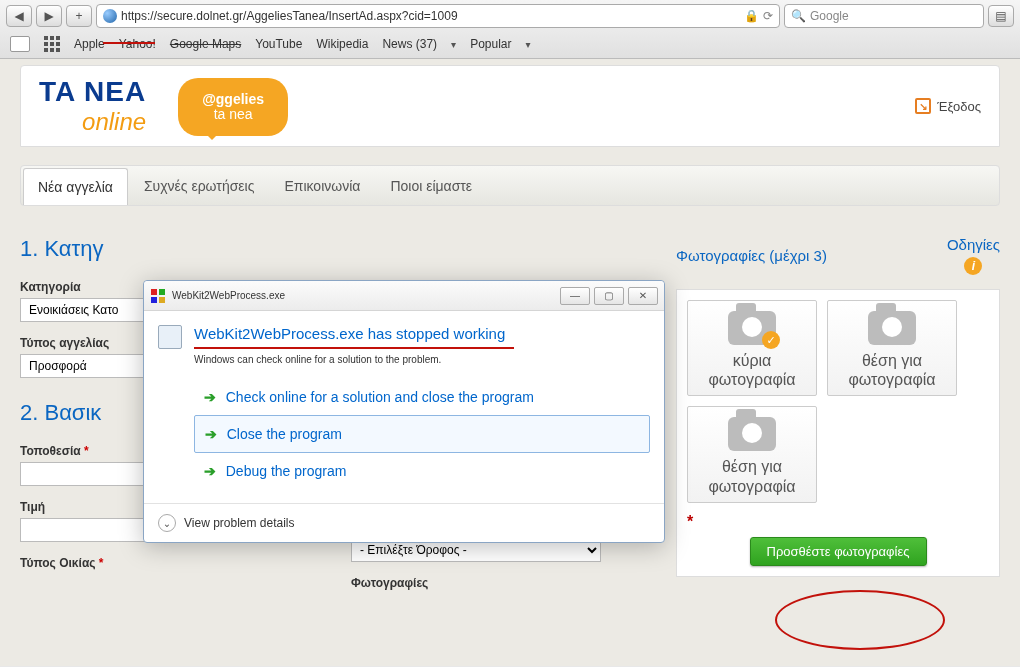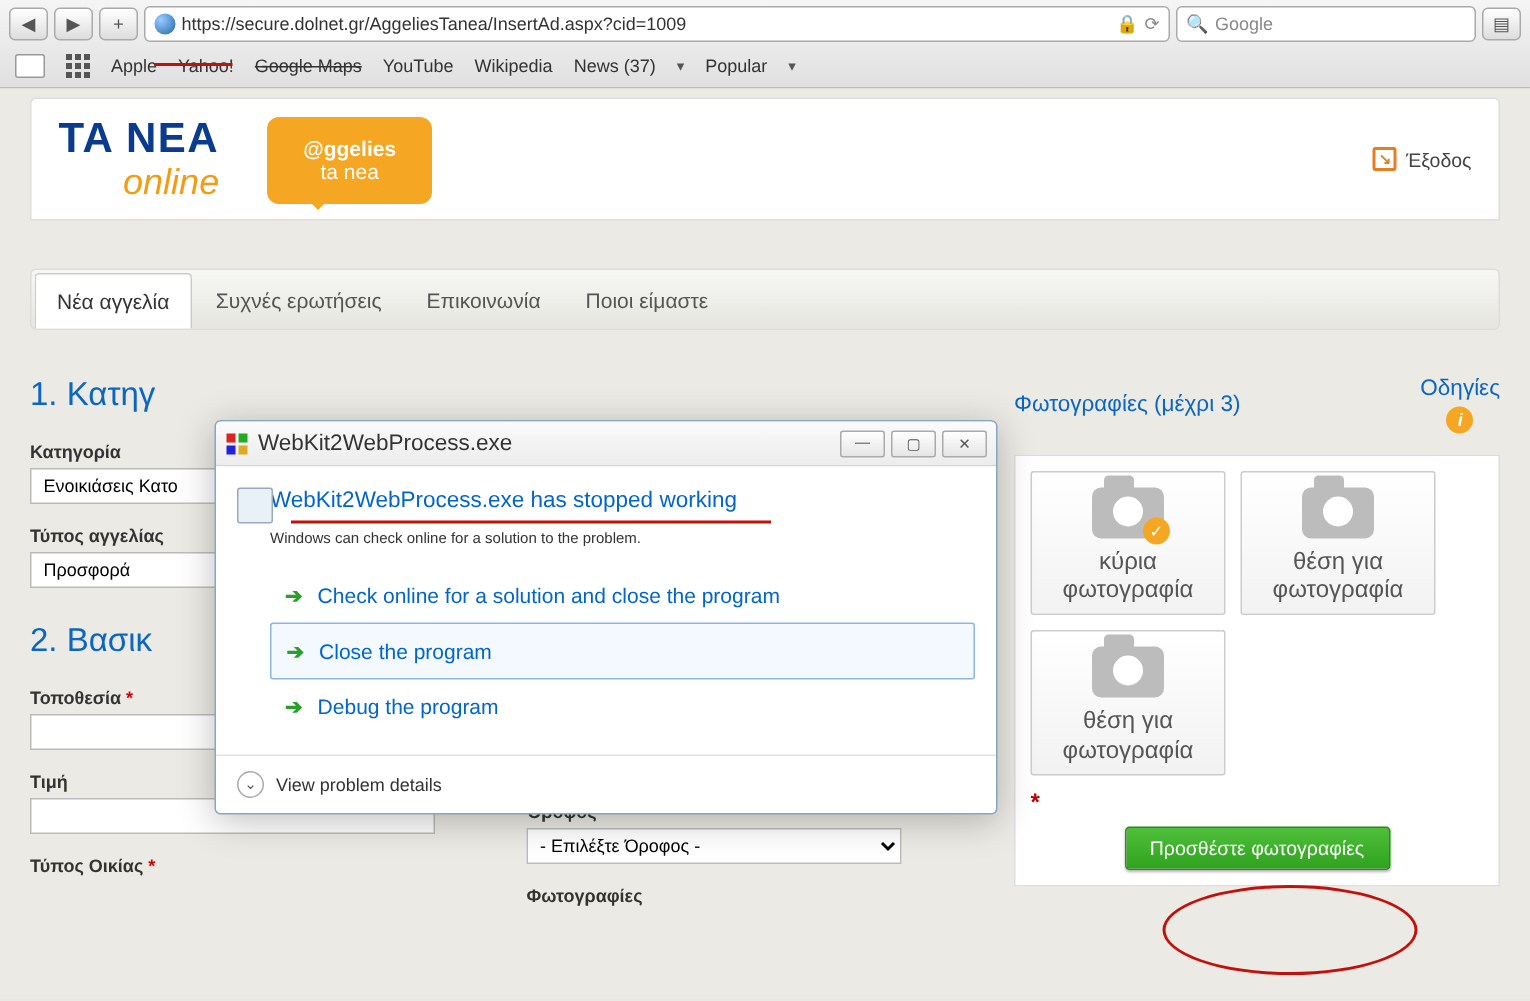--- a/index.html
+++ b/index.html
@@ -20,27 +20,27 @@
 .grid9 { width:16px; height:16px; display:grid; grid-template-columns:repeat(3,1fr); gap:2px; }
 .grid9 span { background:#555; }
 
 
 .page { background:#eceae4; height:calc(667px - 60px); overflow:hidden; padding-top:6px; }
 .container { width:980px; margin:0 auto; }
 .header { background:#fff; border:1px solid #ddd; border-radius:4px 4px 0 0; padding:10px 18px; display:flex; align-items:center; justify-content:space-between; }
 .logo { display:flex; align-items:flex-end; gap:22px; }
 .logo .tanea { color:#0a3b8f; font-weight:900; font-size:28px; letter-spacing:1px; }
 .logo .online { color:#f39c12; font-size:24px; font-style:italic; font-weight:500; margin-left:12px; }
-.speech { width:110px; height:58px; background:#f5a623; border-radius:8px; position:relative; display:flex; flex-direction:column; align-items:center; justify-content:center; color:#fff; font-size:14px; line-height:1.05; margin-left:10px; }
+.speech { width:110px; height:58px; background:#f5a623; border-radius:20px; position:relative; display:flex; flex-direction:column; align-items:center; justify-content:center; color:#fff; font-size:14px; line-height:1.05; margin-left:10px; }
 .speech::after { content:""; position:absolute; bottom:-12px; left:26px; width:0; height:0; border:8px solid transparent; border-top-color:#f5a623; }
 .speech .at { font-weight:700; }
 .exit { display:flex; align-items:center; gap:6px; font-size:13px; color:#444; }
 .exit .xic { width:16px; height:16px; border:2px solid #e67e22; border-radius:2px; display:flex; align-items:center; justify-content:center; color:#e67e22; font-weight:bold; font-size:10px; }
 
-.tabs { display:flex; gap:2px; margin-top:32px; background:linear-gradient(#f7f7f4,#e6e6e0); border:1px solid #ddd; border-radius:4px; padding:2px 2px 0; }
+.tabs { display:flex; gap:2px; margin-top:18px; background:linear-gradient(#f7f7f4,#e6e6e0); border:1px solid #ddd; border-radius:4px; padding:2px 2px 0; }
 .tab { padding:10px 14px; font-size:14px; color:#555; cursor:pointer; border-radius:3px 3px 0 0; }
 .tab.active { background:#fff; color:#333; border:1px solid #ccc; border-bottom:none; }
 
 .content { display:flex; gap:24px; margin-top:30px; }
 .leftcol { flex:1; }
 .rightcol { width:324px; }
 
 h2.sec { color:#0a66c2; font-size:22px; font-weight:400; margin-bottom:18px; }
 .fieldrow { margin-bottom:14px; }
 .fieldrow label { display:block; font-size:12px; font-weight:700; color:#333; margin-bottom:4px; }
@@ -62,24 +62,24 @@
 .cam .chk { position:absolute; right:-4px; bottom:-4px; width:18px; height:18px; background:#f5a623; border-radius:50%; color:#fff; font-size:11px; display:flex; align-items:center; justify-content:center; }
 .pslot .cap { font-size:16px; color:#555; line-height:1.2; }
 .asterisk { color:#b00; font-weight:bold; margin:10px 0 6px; }
 .addbtn { background:linear-gradient(#4fbf3a,#2fa31f); border:1px solid #2b8a1c; color:#fff; padding:6px 16px; border-radius:3px; font-size:13px; cursor:pointer; box-shadow:0 1px 2px rgba(0,0,0,.3); }
 .circle-ann { position:absolute; width:170px; height:60px; border:2px solid #c2110a; border-radius:50%; pointer-events:none; }
 
 
 .dialog { position:absolute; left:143px; top:280px; width:522px; background:#fff; border:1px solid #8aa5c4; border-radius:4px; box-shadow:0 4px 24px rgba(0,0,0,.25); font-size:13px; }
 .dlg-title { height:30px; background:linear-gradient(#fbfbfb,#ececec); border-bottom:1px solid #d5d5d5; border-radius:4px 4px 0 0; display:flex; align-items:center; padding:0 6px; gap:6px; }
 .dlg-title .wic { width:16px; height:16px; }
-.dlg-title .txttit { flex:1; color:#333; font-size:15px; }
+.dlg-title .txttit { flex:1; color:#333; font-size:10px; }
 .winbtns { display:flex; gap:4px; }
 .winbtn { width:30px; height:18px; border:1px solid #aaa; border-radius:2px; background:linear-gradient(#fff,#e5e5e5); display:flex; align-items:center; justify-content:center; font-size:10px; color:#555; }
-.dlg-body { padding:14px 14px 14px 36px; position:relative; }
+.dlg-body { padding:14px 14px 14px 50px; position:relative; }
 .dlg-body .appic { position:absolute; left:14px; top:14px; width:24px; height:24px; border:1px solid #9ab; background:#e8f0f8; border-radius:2px; }
 .dlg-body .bluelink { color:#0066cc; font-size:15px; margin-bottom:4px; display:inline-block; }
 .underline-red { position:absolute; height:2px; background:#c2110a; }
 .dlg-body .sub { color:#333; font-size:10px; margin:8px 0 14px; }
 .opt { display:flex; align-items:center; gap:10px; padding:10px 10px; font-size:14px; color:#0066cc; cursor:pointer; }
 .opt.sel2 { border:1px solid #8db6e2; background:#f3f9ff; border-radius:2px; }
 .arrow { color:#2a9f2a; font-weight:bold; }
 .dlg-foot { border-top:1px solid #e2e2e2; padding:10px 14px; display:flex; align-items:center; gap:8px; font-size:12px; color:#333; }
 .chev { width:18px; height:18px; border:1px solid #aaa; border-radius:50%; display:flex; align-items:center; justify-content:center; font-size:10px; color:#555; }
 </style>

